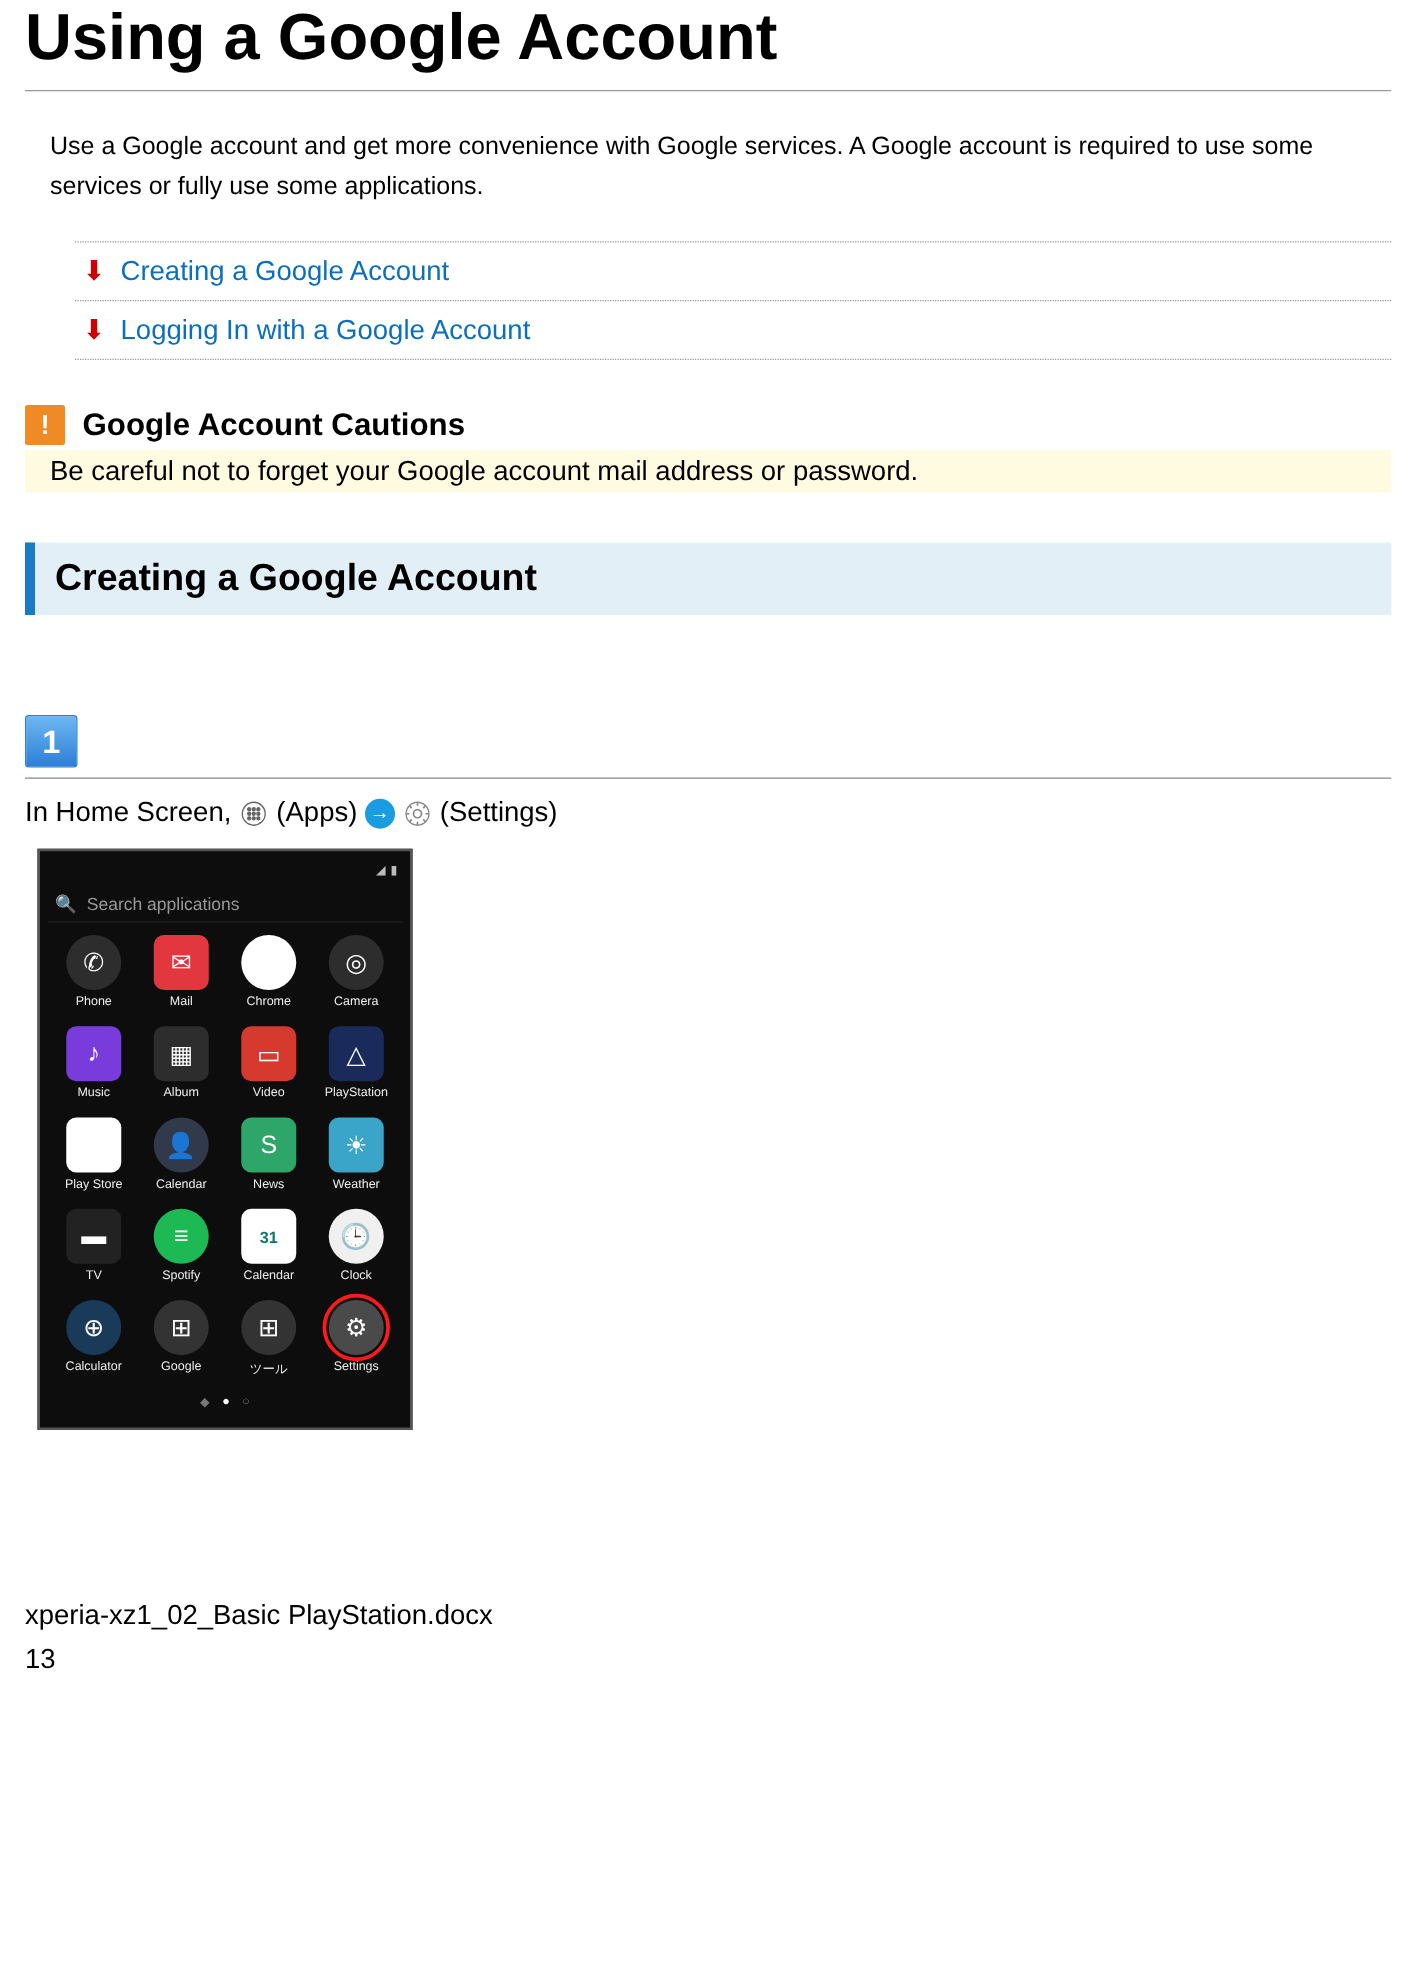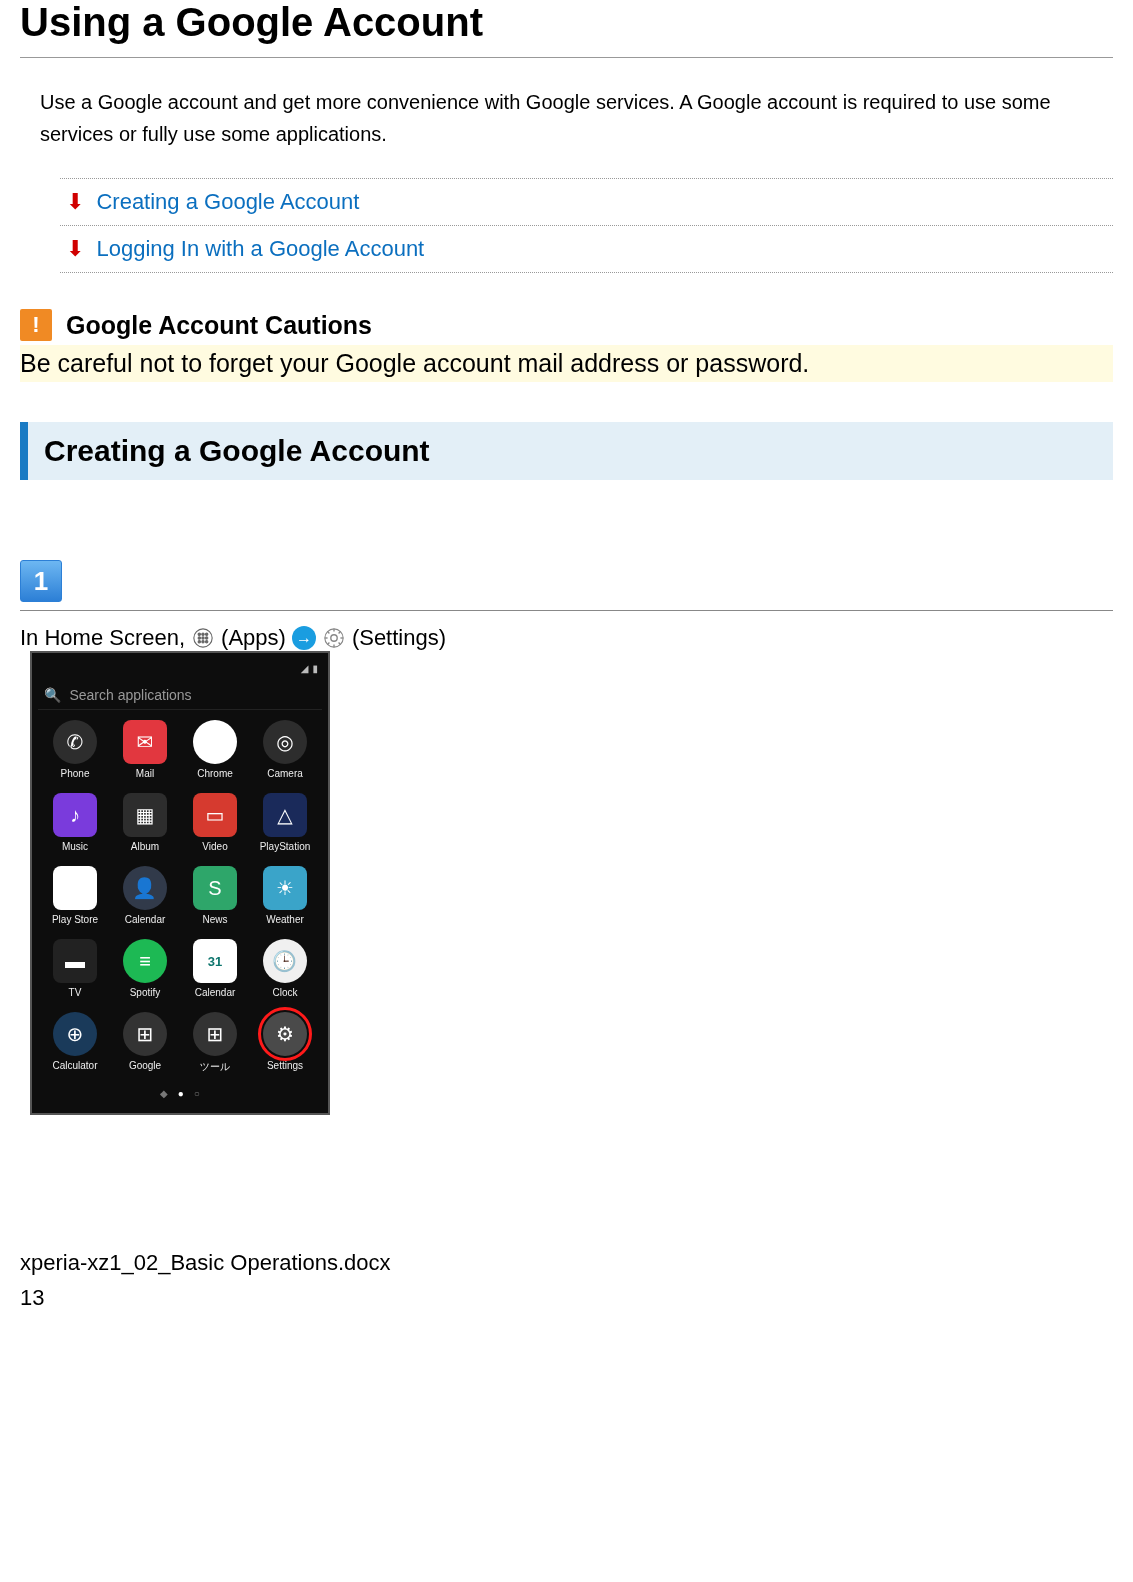--- a/index.html
+++ b/index.html
@@ -3,21 +3,21 @@
   <meta charset="utf-8">
   <style>
     * { margin: 0; padding: 0; box-sizing: border-box; }
     body {
       font-family: Arial, Helvetica, sans-serif;
       background: #fff;
       width: 1133px;
       padding: 0 20px;
     }
     .page-title {
-      font-size: 40px;
+      font-size: 52px;
       font-weight: bold;
       padding: 0 0 12px 0;
       border-bottom: 1px solid #999;
       margin-bottom: 28px;
     }
     .intro-text {
       font-size: 20px;
       line-height: 1.6;
       padding-left: 20px;
       margin-bottom: 28px;
@@ -64,22 +64,22 @@
       color: #fff;
       display: flex;
       align-items: center;
       justify-content: center;
       font-size: 22px;
       font-weight: bold;
       border-radius: 2px;
     }
     .caution-body {
       background: #fffbe0;
-      font-size: 25px;
-      padding: 4px 0;
+      font-size: 22px;
+      padding: 4px 20px;
     }
     .section-header {
       background: #e3eff7;
       border-left: 8px solid #1a7bc4;
       font-size: 30px;
       font-weight: bold;
       padding: 12px 16px;
       margin-bottom: 80px;
     }
     .step-number {
@@ -97,24 +97,24 @@
       margin-bottom: 8px;
     }
     .step-hr {
       border: none;
       border-top: 1px solid #888;
       margin-bottom: 14px;
     }
     .step-line {
       font-size: 22px;
       display: flex;
-      align-items: center;
+      align-items: flex-end;
       gap: 6px;
       flex-wrap: wrap;
-      margin-bottom: 0;
+      margin-bottom: 16px;
     }
     .inline-icon {
       display: inline-flex;
       width: 24px;
       height: 24px;
       align-items: center;
       justify-content: center;
     }
     .apps-icon-svg { stroke: #666; fill: none; stroke-width: 1.2; }
     .arrow-circle {
@@ -381,15 +381,15 @@
       </div>
     <div class="phone-navdots">
       <span>◆</span>
         <span style="color:#fff">●</span>
         <span>○</span>
     </div>
   </div>
 </div>
 
 <div class="footer">
-  <div>xperia-xz1_02_Basic Operations.docx</div>
+  <div>xperia-xz1_02_Basic PlayStation.docx</div>
   <div>13</div>
 </div>
 
 </body></html>

